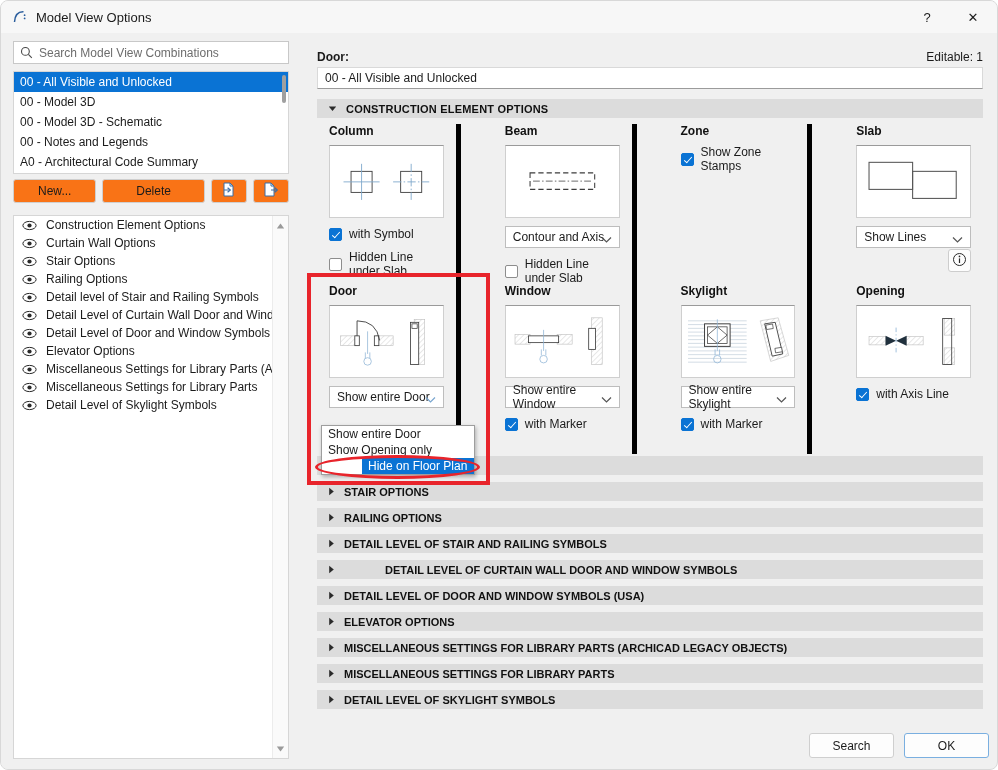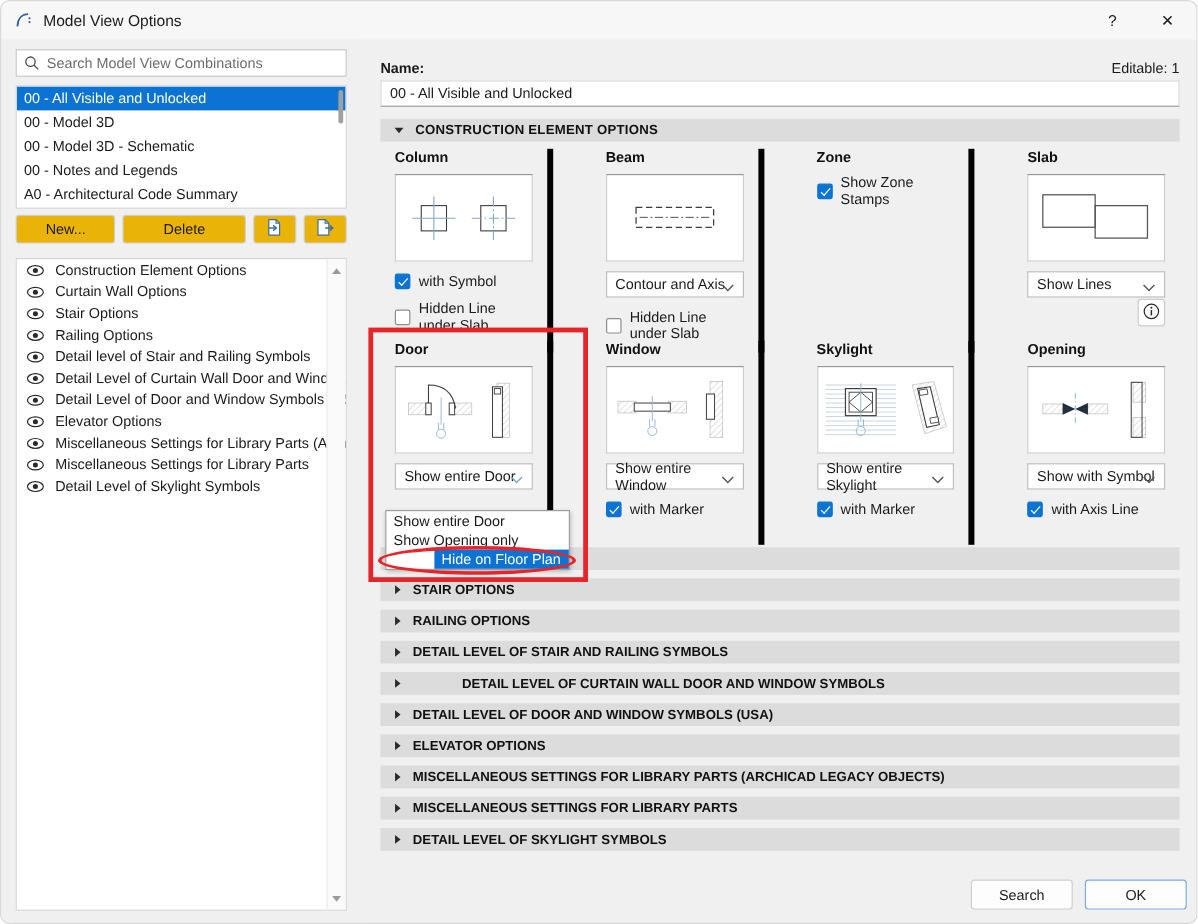--- a/index.html
+++ b/index.html
@@ -68,21 +68,21 @@
   }
   .combo-item.selected { background: #0a73d4; color: #ffffff; }
   .combo-scroll {
     position: absolute; right: 2px; top: 3px; width: 4px; height: 28px;
     background: #a0a0a0; border-radius: 2px;
   }
 
   .btnrow { position: absolute; left: 12px; top: 146px; width: 276px; height: 24px;
             display: flex; gap: 6px; }
   .btn {
-    background: #eab308; border: 1px solid #cfcfcf; border-radius: 3px;
+    background: #f97316; border: 1px solid #cfcfcf; border-radius: 3px;
     font-family: "Liberation Sans", sans-serif; font-size: 12px; color: #1b1b1b;
     display: flex; align-items: center; justify-content: center;
     height: 24px; box-sizing: border-box;
   }
   .btn-new { width: 88px; }
   .btn-del { width: 108px; }
   .btn-icon { width: 38px; }
 
   .eye-list {
     position: absolute; left: 12px; top: 182px; width: 276px; bottom: 10px;
@@ -395,21 +395,21 @@
               <path d="M4.5 5.4 L0.8 0.6 L8.2 0.6 Z" fill="#9a9a9a"></path>
             </svg>
         </div>
       </div>
     </div>
   </div>
 
   <div class="right">
 
     <div class="name-row">
-      <span class="name-label">Name:</span>
+      <span class="name-label">Door:</span>
       <span class="editable">Editable: 1</span>
     </div>
     <div class="name-field">00 - All Visible and Unlocked</div>
 
     <div class="section-header" style="top:66px;">
       <span class="tri">
         <svg width="9" height="7" viewBox="0 0 9 7">
             <path d="M0.8 1.4 L8.2 1.4 L4.5 6 Z" fill="#2a2a2a"></path>
           </svg>
       </span>
@@ -631,28 +631,20 @@
             <rect x="16" y="29" width="22" height="11" fill="url(#hatchD)" stroke="#bdbdbd" stroke-width="0.8"></rect>
             <rect x="66" y="29" width="22" height="11" fill="url(#hatchD)" stroke="#bdbdbd" stroke-width="0.8"></rect>
             <path d="M38 28 L52 34.5 L38 41 Z" fill="#20303d"></path>
             <path d="M66 28 L52 34.5 L66 41 Z" fill="#20303d"></path>
             <line x1="52" y1="17" x2="52" y2="52" stroke="#8fb4d6" stroke-width="1.1" stroke-dasharray="6,3,1.5,3"></line>
             <rect x="116" y="5" width="14" height="22" fill="url(#hatchD)" stroke="#bdbdbd" stroke-width="0.8"></rect>
             <rect x="116" y="44" width="14" height="22" fill="url(#hatchD)" stroke="#bdbdbd" stroke-width="0.8"></rect>
             <rect x="114" y="5" width="12" height="61" fill="none" stroke="#3c3c3c" stroke-width="1.1"></rect>
           </svg>
         </div>
-        <div class="select">
-          <span>Show with Symbol</span>
-          <span class="chev">
-            <svg width="11" height="8" viewBox="0 0 11 8">
-                <path d="M1 1.5 L5.5 6 L10 1.5" fill="none" stroke="#555" stroke-width="1.2"></path>
-              </svg>
-          </span>
-        </div>
         <div class="checkrow">
           <span class="cb on"></span>
           <span>with Axis Line</span>
         </div>
       </div>
     </div>
 
     <div class="collapsed-row" style="top:423px;"></div>
 
     <div class="collapsed-row" style="top:449px;">

